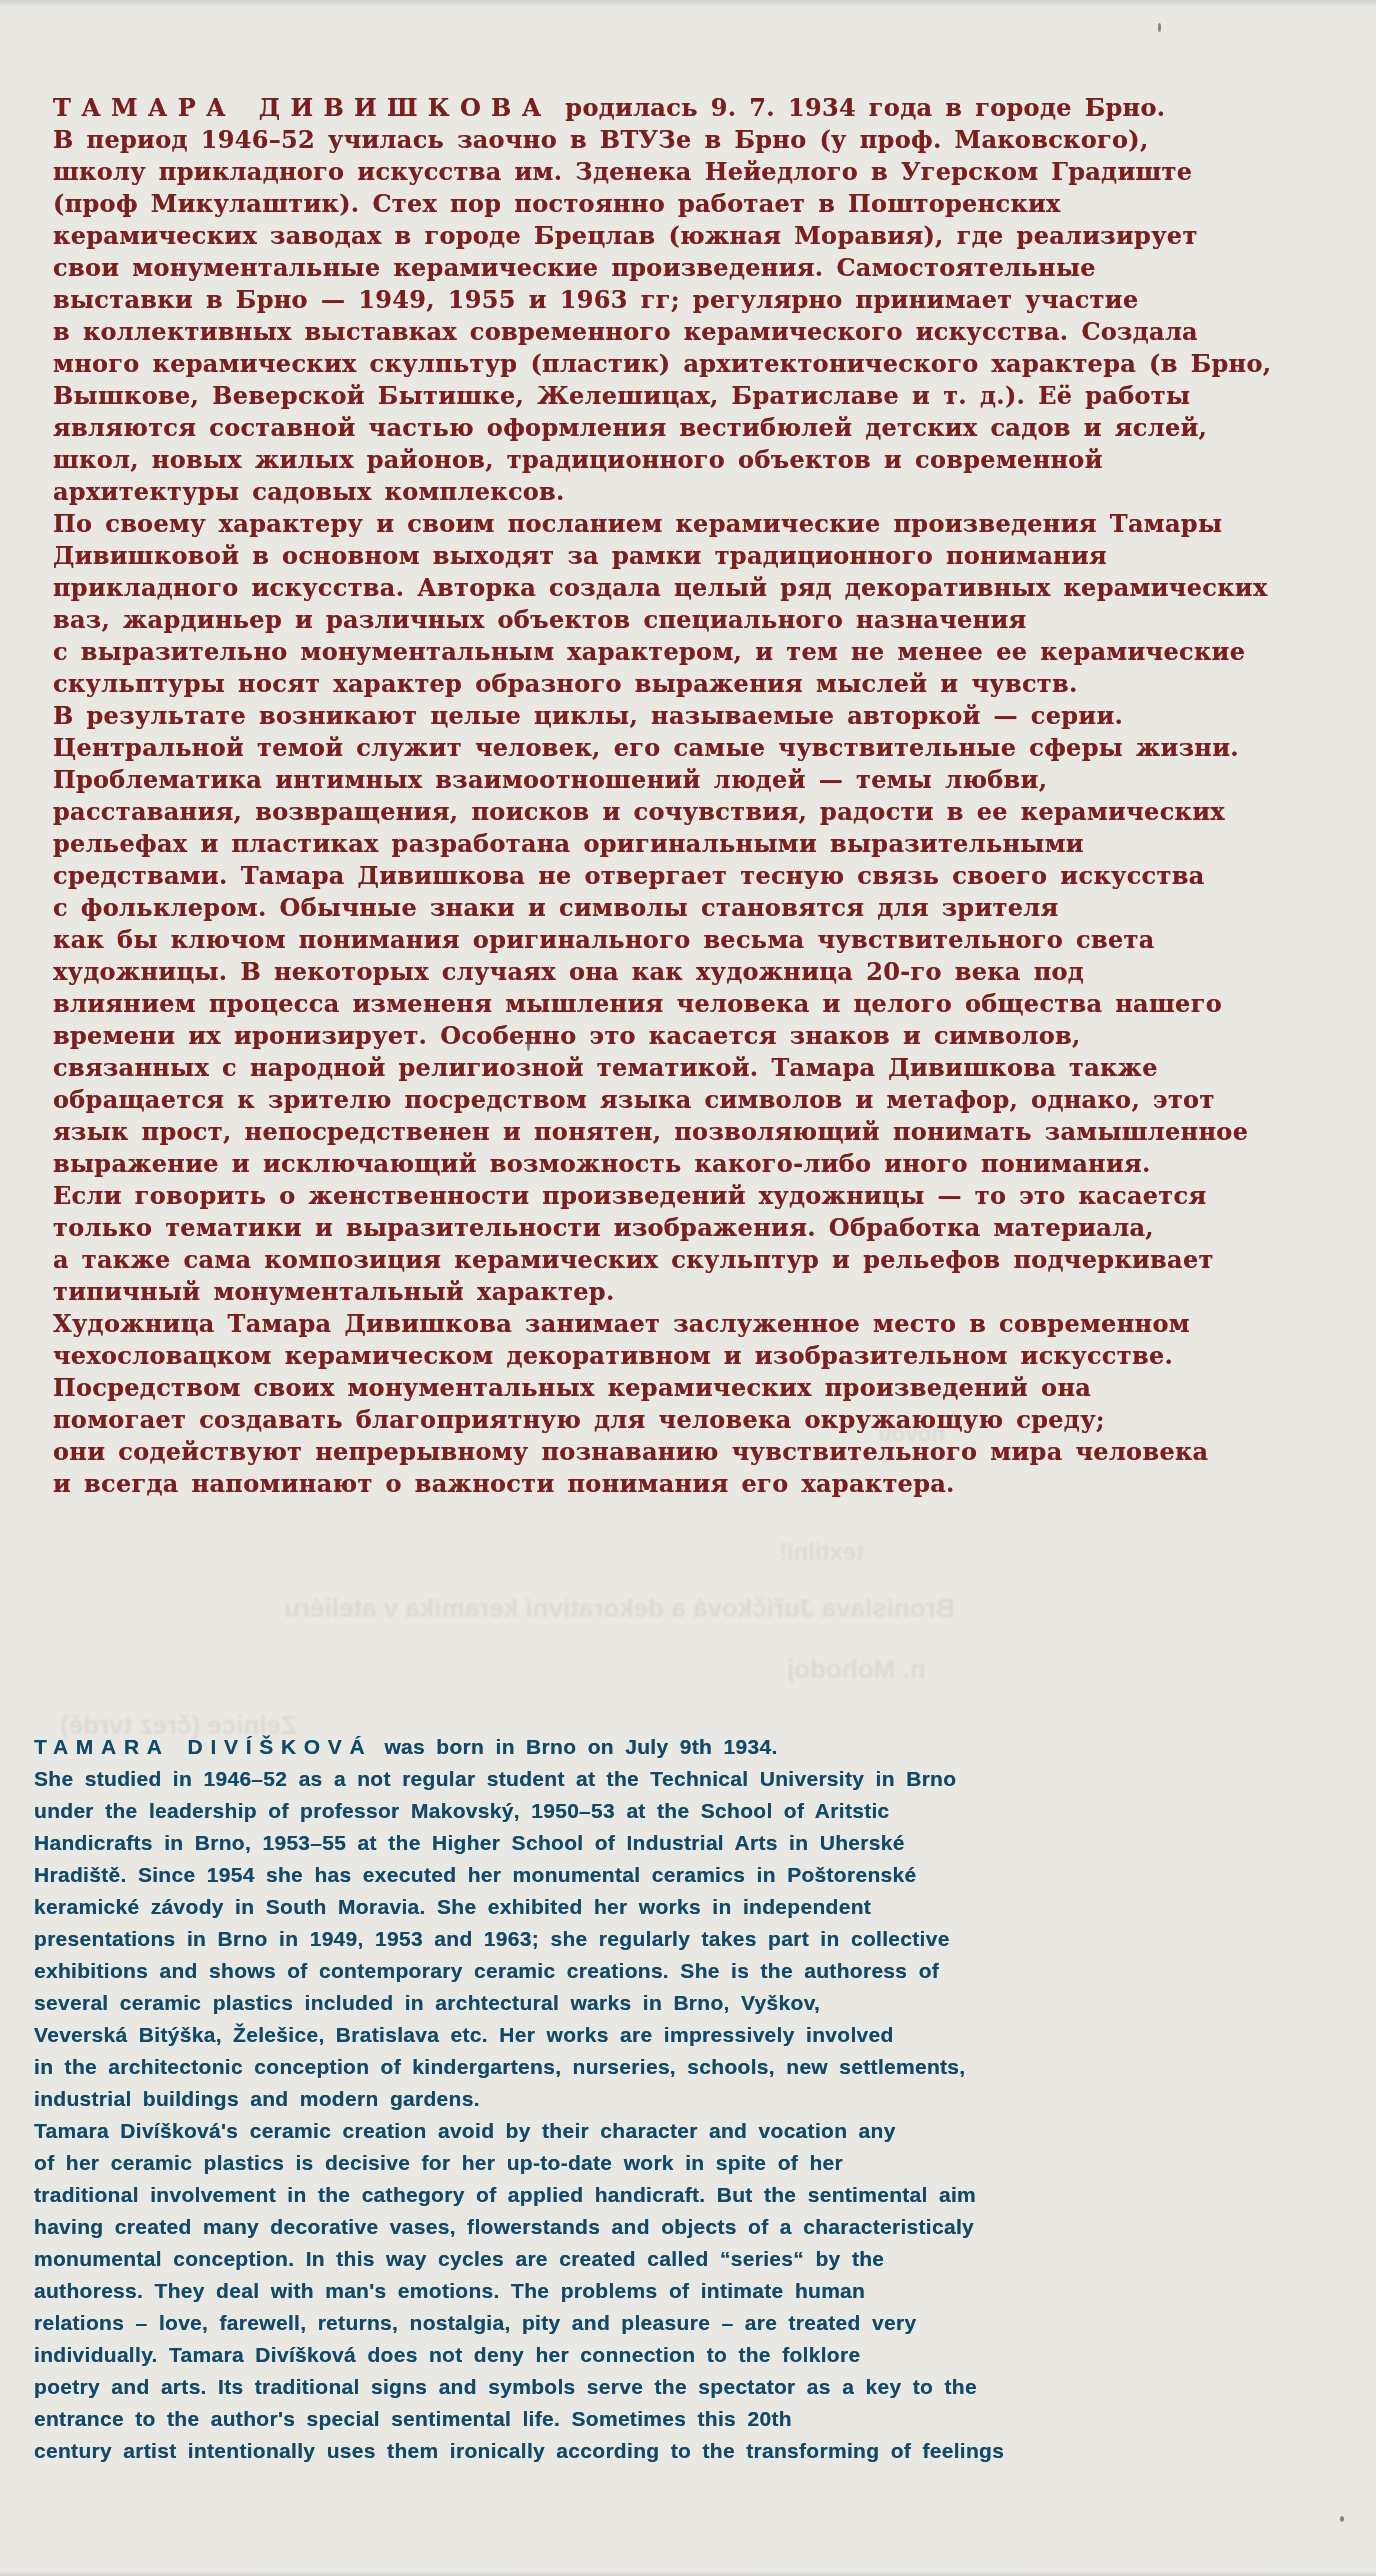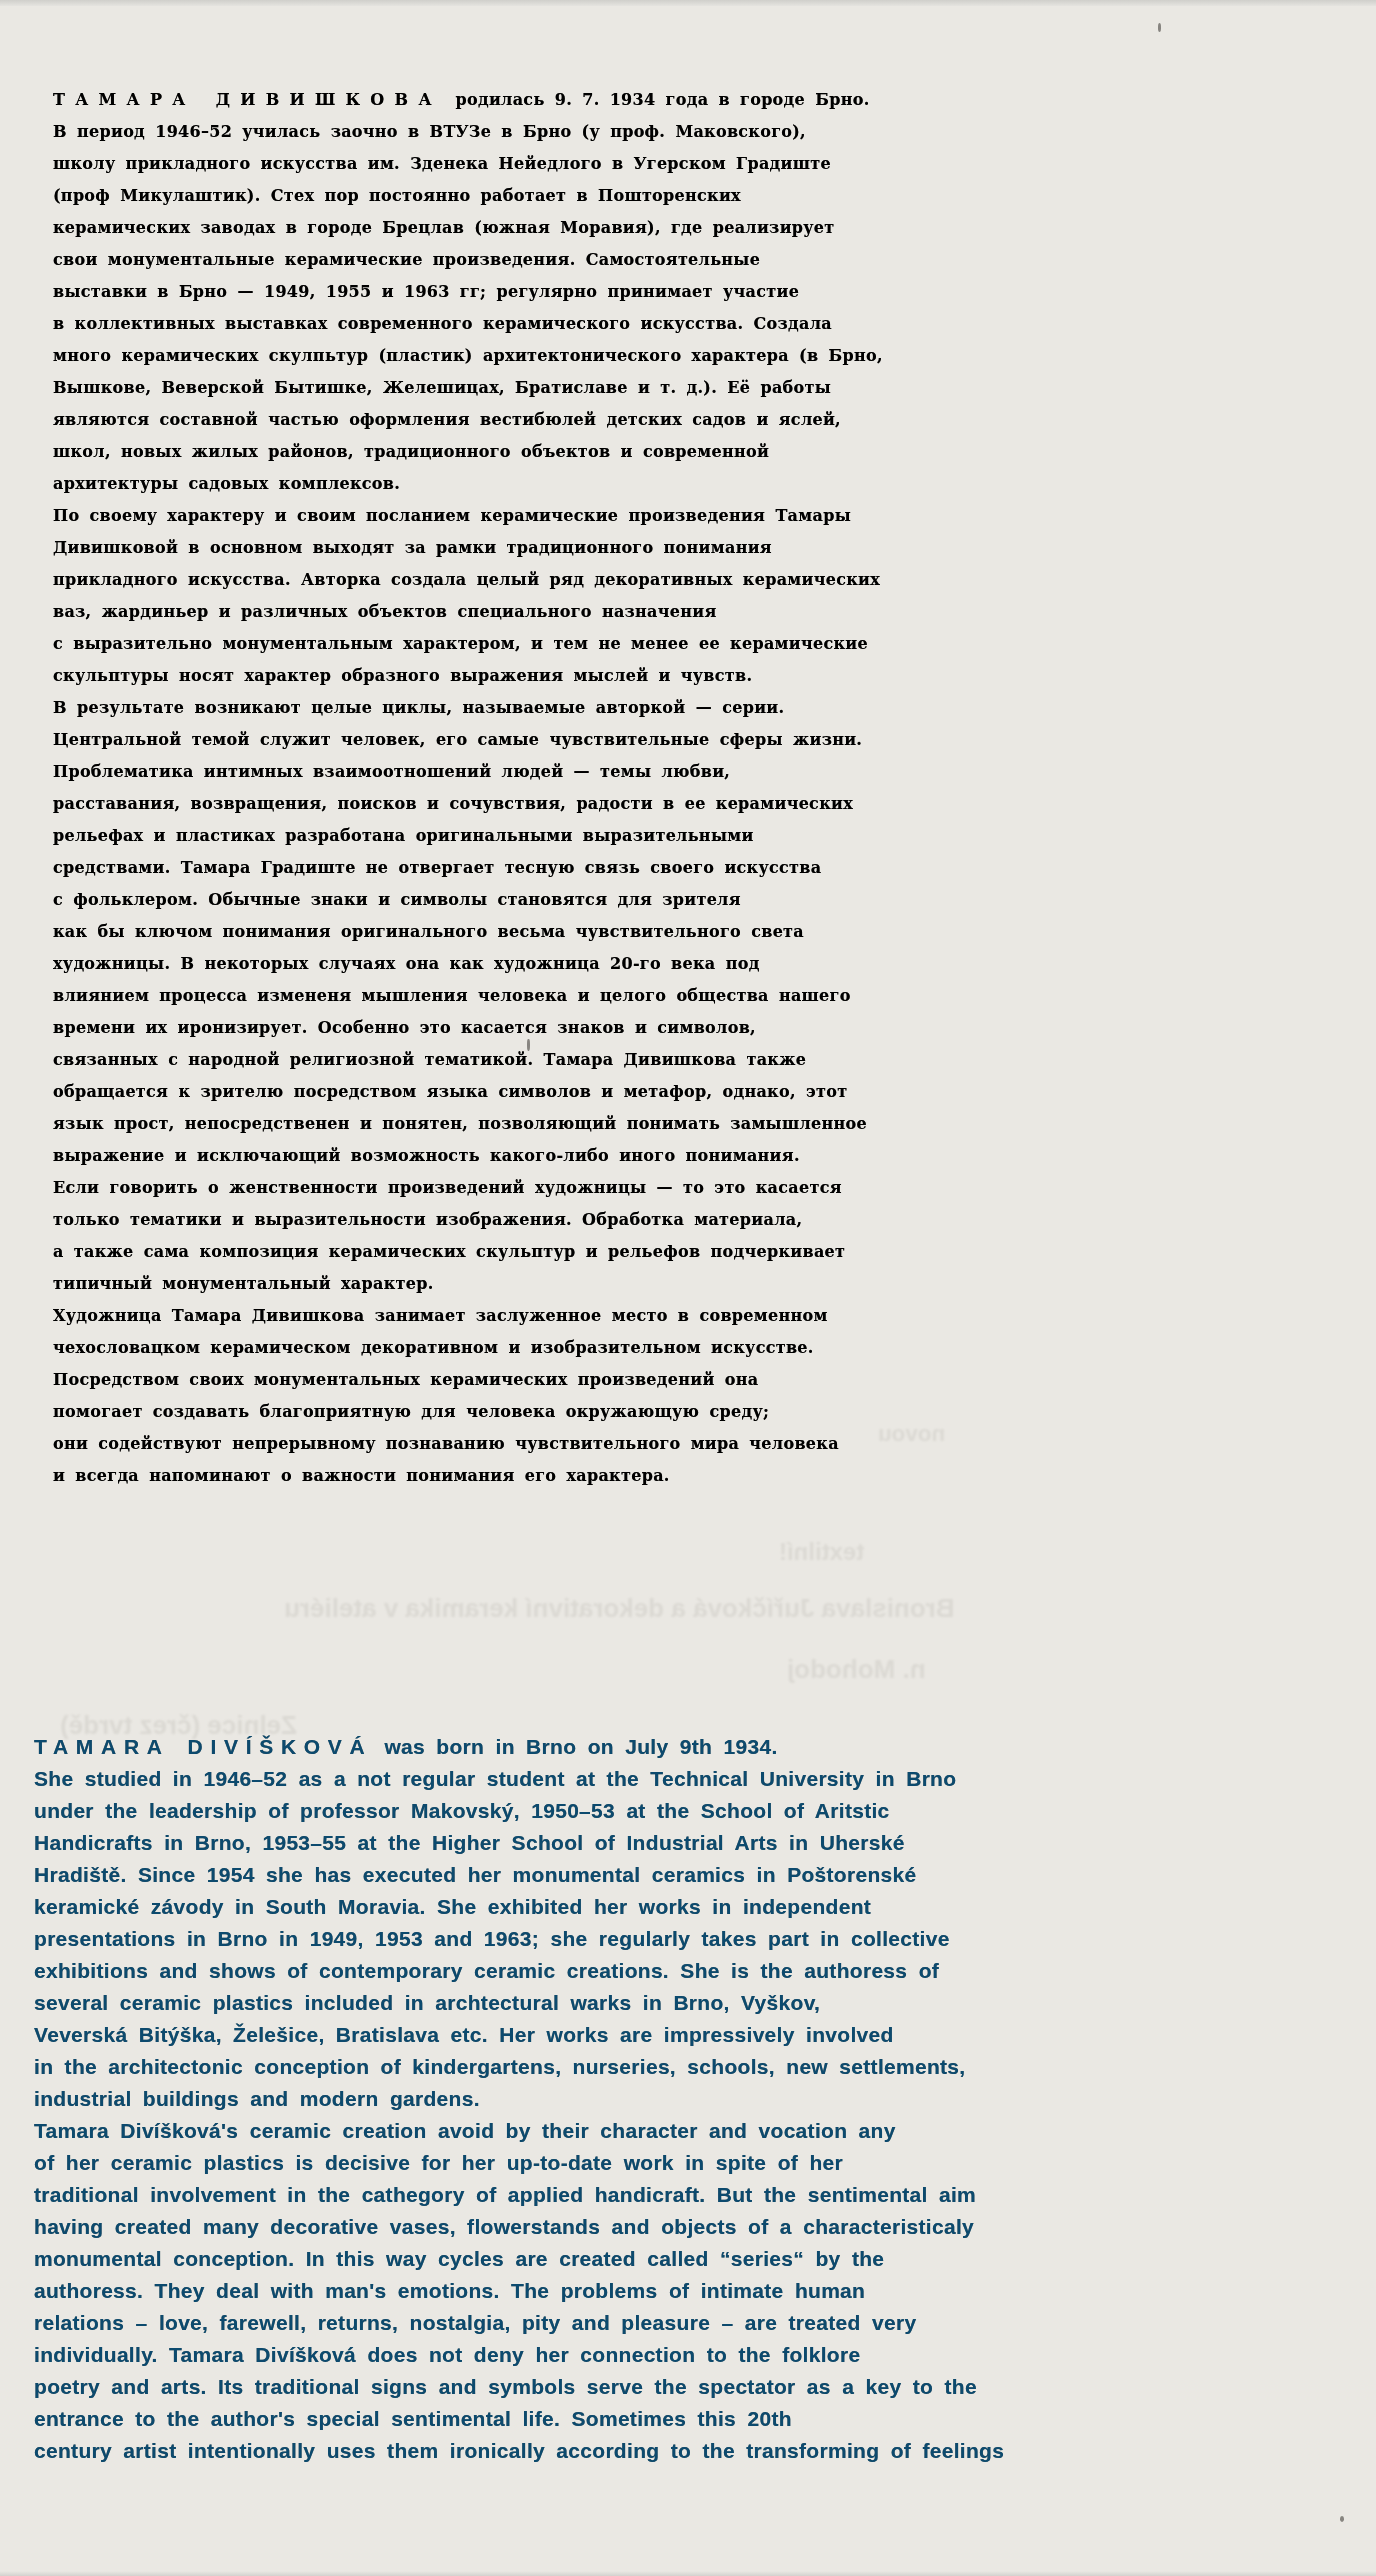--- a/index.html
+++ b/index.html
@@ -20,26 +20,26 @@
     background:linear-gradient(180deg,#c9c9c5,#e4e3df);
     opacity:.8;
   }
   .paper::after{
     content:"";position:absolute;left:0;bottom:0;width:100%;height:5.2px;
     background:linear-gradient(0deg,#d2d2ce,rgba(210,210,206,0));
   }
 
   
   .ru-block{
-    position:absolute;left:53px;top:84px;width:1265px;
+    position:absolute;left:53px;top:92px;width:1265px;
     font-family:"DejaVu Serif","Liberation Serif",serif;
     font-weight:700;
-    font-size:16px;
+    font-size:24px;
     line-height:32px;
-    color:#000000;
+    color:#7f1d1d;
     letter-spacing:0.3px;
     word-spacing:4.3px;
     text-shadow:0 0 0.4px rgba(20,18,14,.55);
   }
   .ru-block .line{white-space:nowrap;}
   .ru-title-name{letter-spacing:10.3px;margin-right:13.8px;}
 
   
   .en-block{
     position:absolute;left:34px;top:1731px;width:1291px;
@@ -105,21 +105,21 @@
         <div class="line">Дивишковой в основном выходят за рамки традиционного понимания</div>
         <div class="line">прикладного искусства. Авторка создала целый ряд декоративных керамических</div>
         <div class="line">ваз, жардиньер и различных объектов специального назначения</div>
         <div class="line">с выразительно монументальным характером, и тем не менее ее керамические</div>
         <div class="line">скульптуры носят характер образного выражения мыслей и чувств.</div>
         <div class="line">В результате возникают целые циклы, называемые авторкой — серии.</div>
         <div class="line">Центральной темой служит человек, его самые чувствительные сферы жизни.</div>
         <div class="line">Проблематика интимных взаимоотношений людей — темы любви,</div>
         <div class="line">расставания, возвращения, поисков и сочувствия, радости в ее керамических</div>
         <div class="line">рельефах и пластиках разработана оригинальными выразительными</div>
-        <div class="line">средствами. Тамара Градиште не отвергает тесную связь своего искусства</div>
+        <div class="line">средствами. Тамара Дивишкова не отвергает тесную связь своего искусства</div>
         <div class="line">с фольклером. Обычные знаки и символы становятся для зрителя</div>
         <div class="line">как бы ключом понимания оригинального весьма чувствительного света</div>
         <div class="line">художницы. В некоторых случаях она как художница 20-го века под</div>
         <div class="line">влиянием процесса измененя мышления человека и целого общества нашего</div>
         <div class="line">времени их иронизирует. Особенно это касается знаков и символов,</div>
         <div class="line">связанных с народной религиозной тематикой. Тамара Дивишкова также</div>
         <div class="line">обращается к зрителю посредством языка символов и метафор, однако, этот</div>
         <div class="line">язык прост, непосредственен и понятен, позволяющий понимать замышленное</div>
         <div class="line">выражение и исключающий возможность какого-либо иного понимания.</div>
         <div class="line">Если говорить о женственности произведений художницы — то это касается</div>

